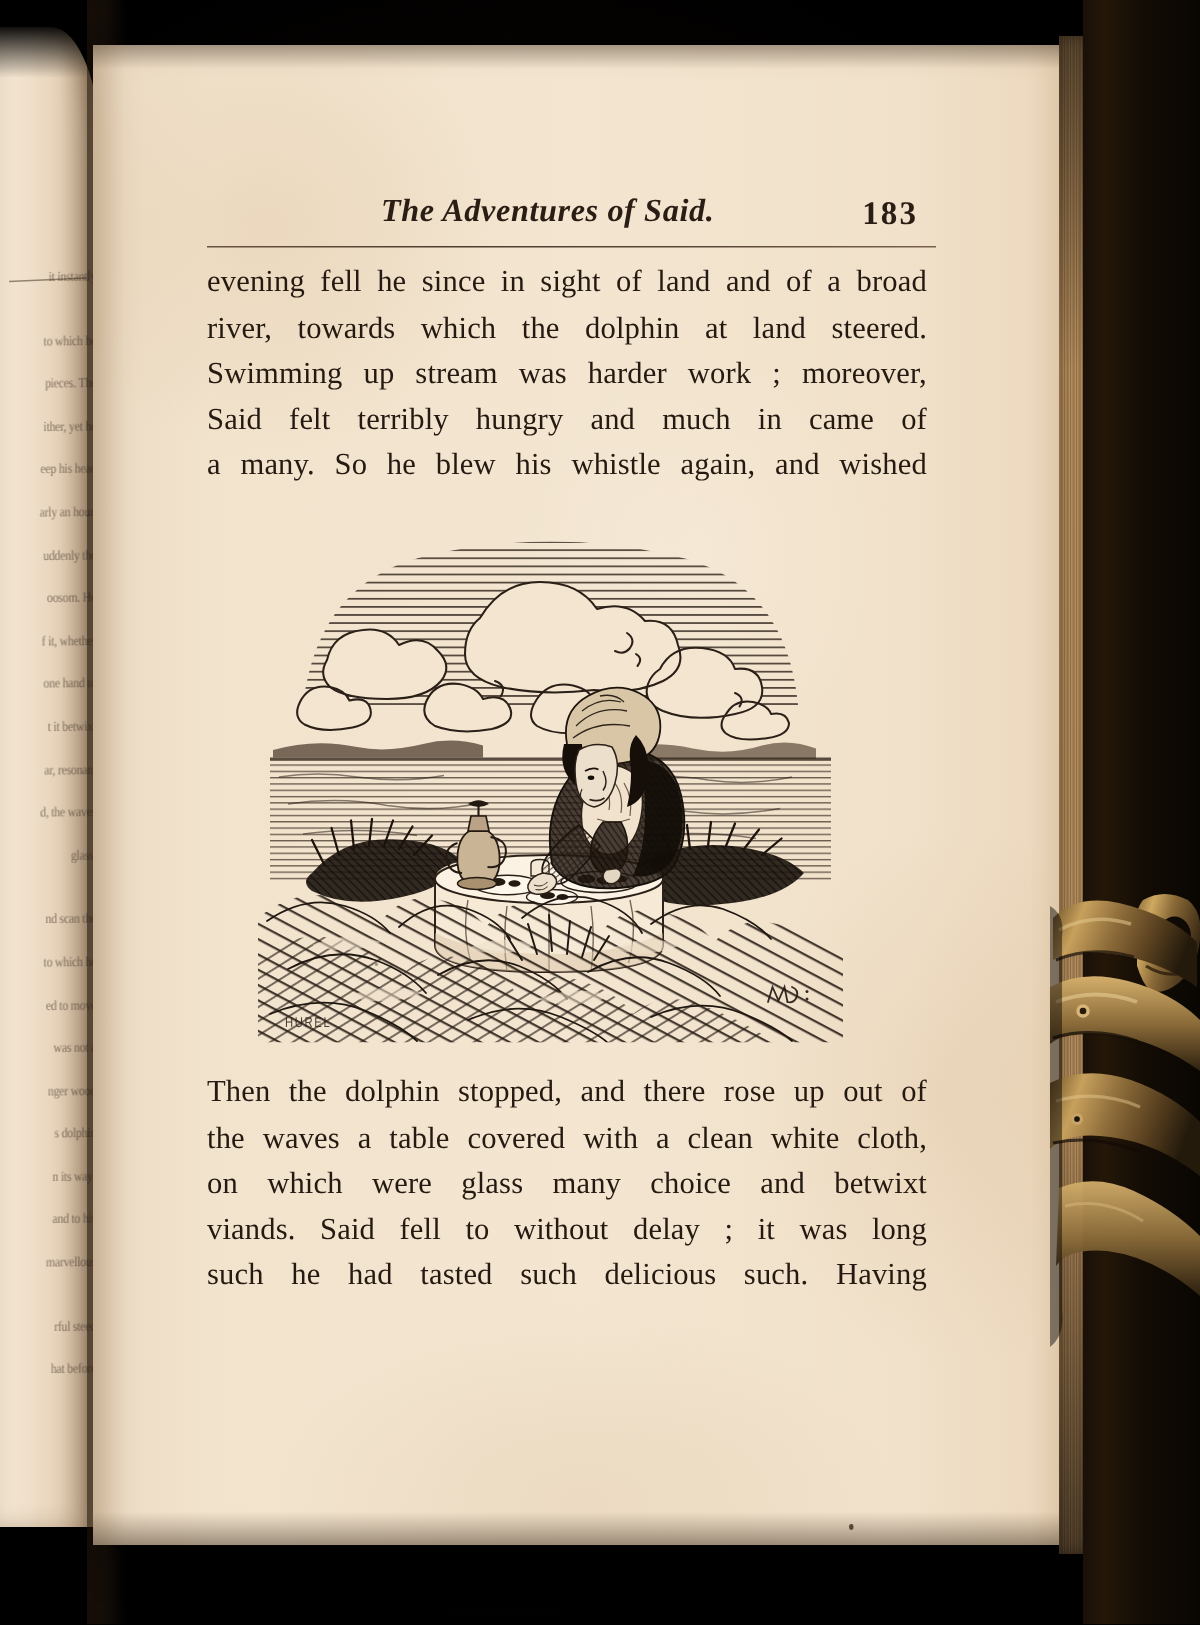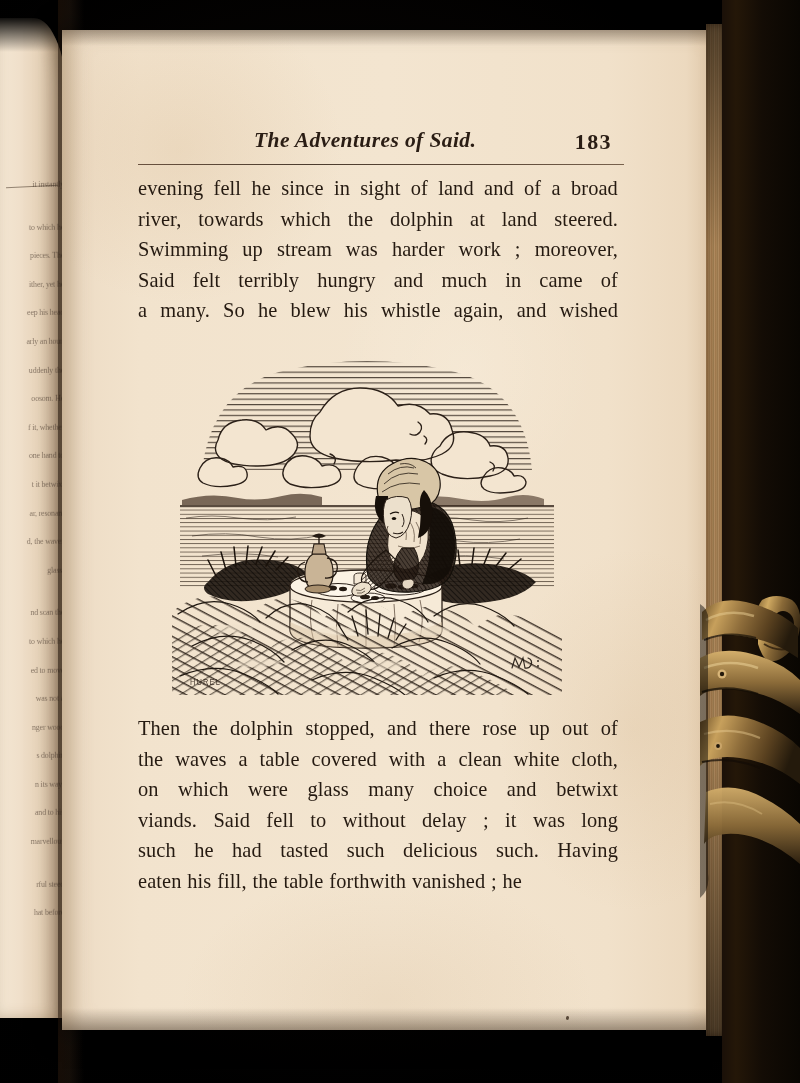--- a/index.html
+++ b/index.html
@@ -729,21 +729,20 @@
           <div class="line j">
             <span>such</span>
             <span>he</span>
             <span>had</span>
             <span>tasted</span>
             <span>such</span>
             <span>delicious</span>
             <span>such.</span>
             <span>Having</span>
           </div>
-          <div class="line">eaten his fill, the table forthwith vanished ; he</div>
         </div>
 
     </div>
   </div>
 
   <div class="foreedge">
     <div class="foreedge-shade"></div>
   </div>
 
   <div class="cover"></div>

